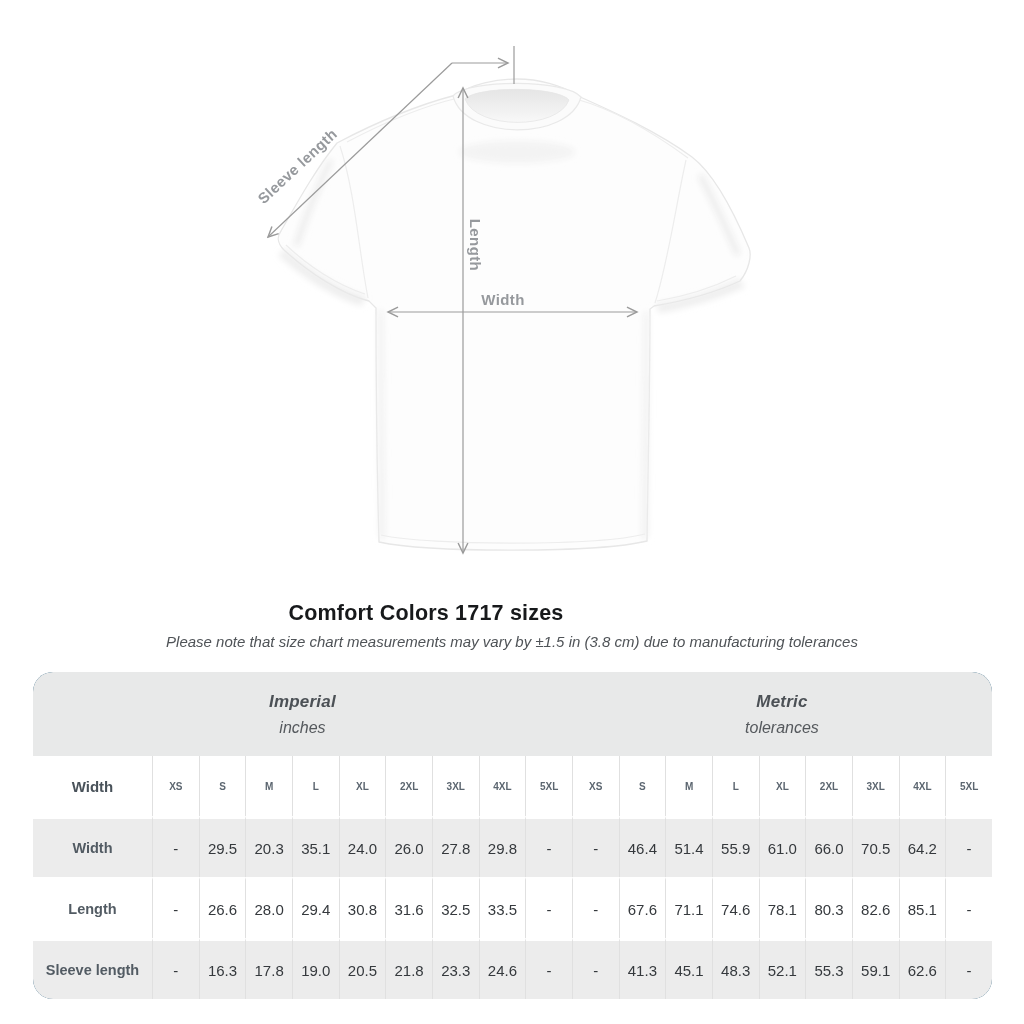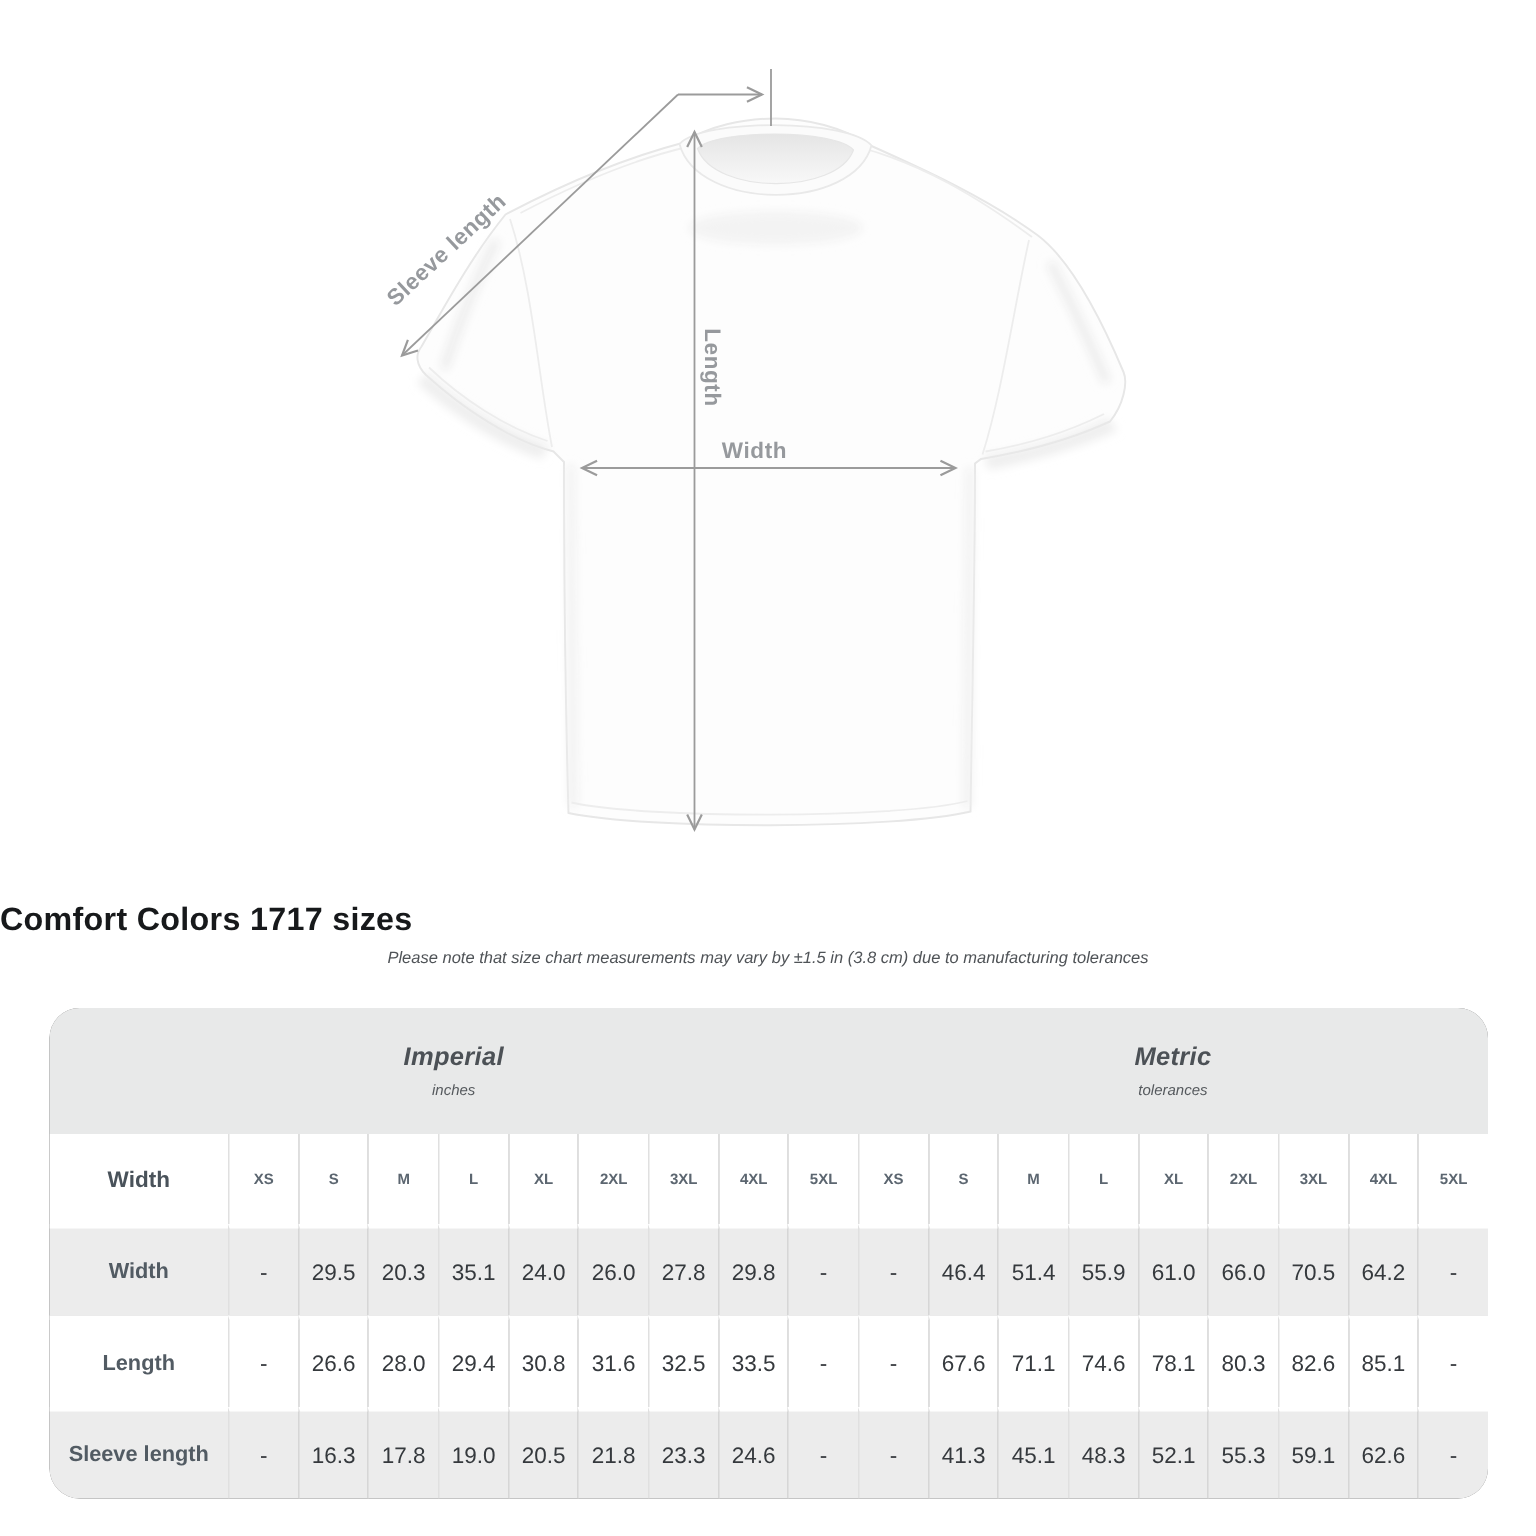--- a/index.html
+++ b/index.html
@@ -4,40 +4,40 @@
 <style>
   html,body{margin:0;padding:0;background:#fff;}
   .stage{
     position:relative;width:1024px;height:1024px;background:#ffffff;overflow:hidden;
     font-family:"Liberation Sans",sans-serif;
   }
   svg.diagram{position:absolute;top:0;left:0;display:block;}
   .dim-label{font-family:"Liberation Sans",sans-serif;font-size:15px;font-weight:700;
     fill:#96999d;letter-spacing:.4px;}
   .page-title{
-    position:absolute;top:601px;left:0;width:852px;
+    position:absolute;top:601px;left:0;width:852px;text-align:center;
     font-size:21.5px;font-weight:700;color:#17191b;letter-spacing:.2px;
   }
   .page-subtitle{
     position:absolute;top:633px;left:0;width:1024px;text-align:center;
-    font-size:11px;font-style:italic;color:#4f5357;
+    font-size:15px;font-style:italic;color:#4f5357;
   }
   .table-wrap{
     position:absolute;top:672px;left:33px;width:959px;
-    border-radius:20px;overflow:hidden;background:#737373;
+    border-radius:20px;overflow:hidden;background:#0c4a6e;
   }
   table.size-table{
     width:959px;border-collapse:separate;border-spacing:0;table-layout:fixed;
   }
   col.lab-col{width:119px;}
   .group-row th{
     height:82px;background:#e8e9e9;font-style:italic;vertical-align:middle;text-align:center;
   }
   .group-label{display:block;font-size:17px;font-weight:700;color:#4c5156;letter-spacing:.2px;}
-  .group-unit{display:block;font-size:10px;font-weight:400;color:#55595d;margin-top:7px;}
+  .group-unit{display:block;font-size:16px;font-weight:400;color:#55595d;margin-top:7px;}
   .head-row th{
     height:58px;background:#ffffff;vertical-align:middle;text-align:center;
     font-size:10px;font-weight:700;color:#5c6670;
   }
   .head-row th.lab{font-size:15px;color:#49525a;}
   tbody th,tbody td{
     height:56px;vertical-align:middle;text-align:center;border-top:3px solid #ffffff;
   }
   tbody th{font-size:14.5px;font-weight:700;color:#525b63;}
   tbody td{font-size:15px;font-weight:400;color:#35393d;}

